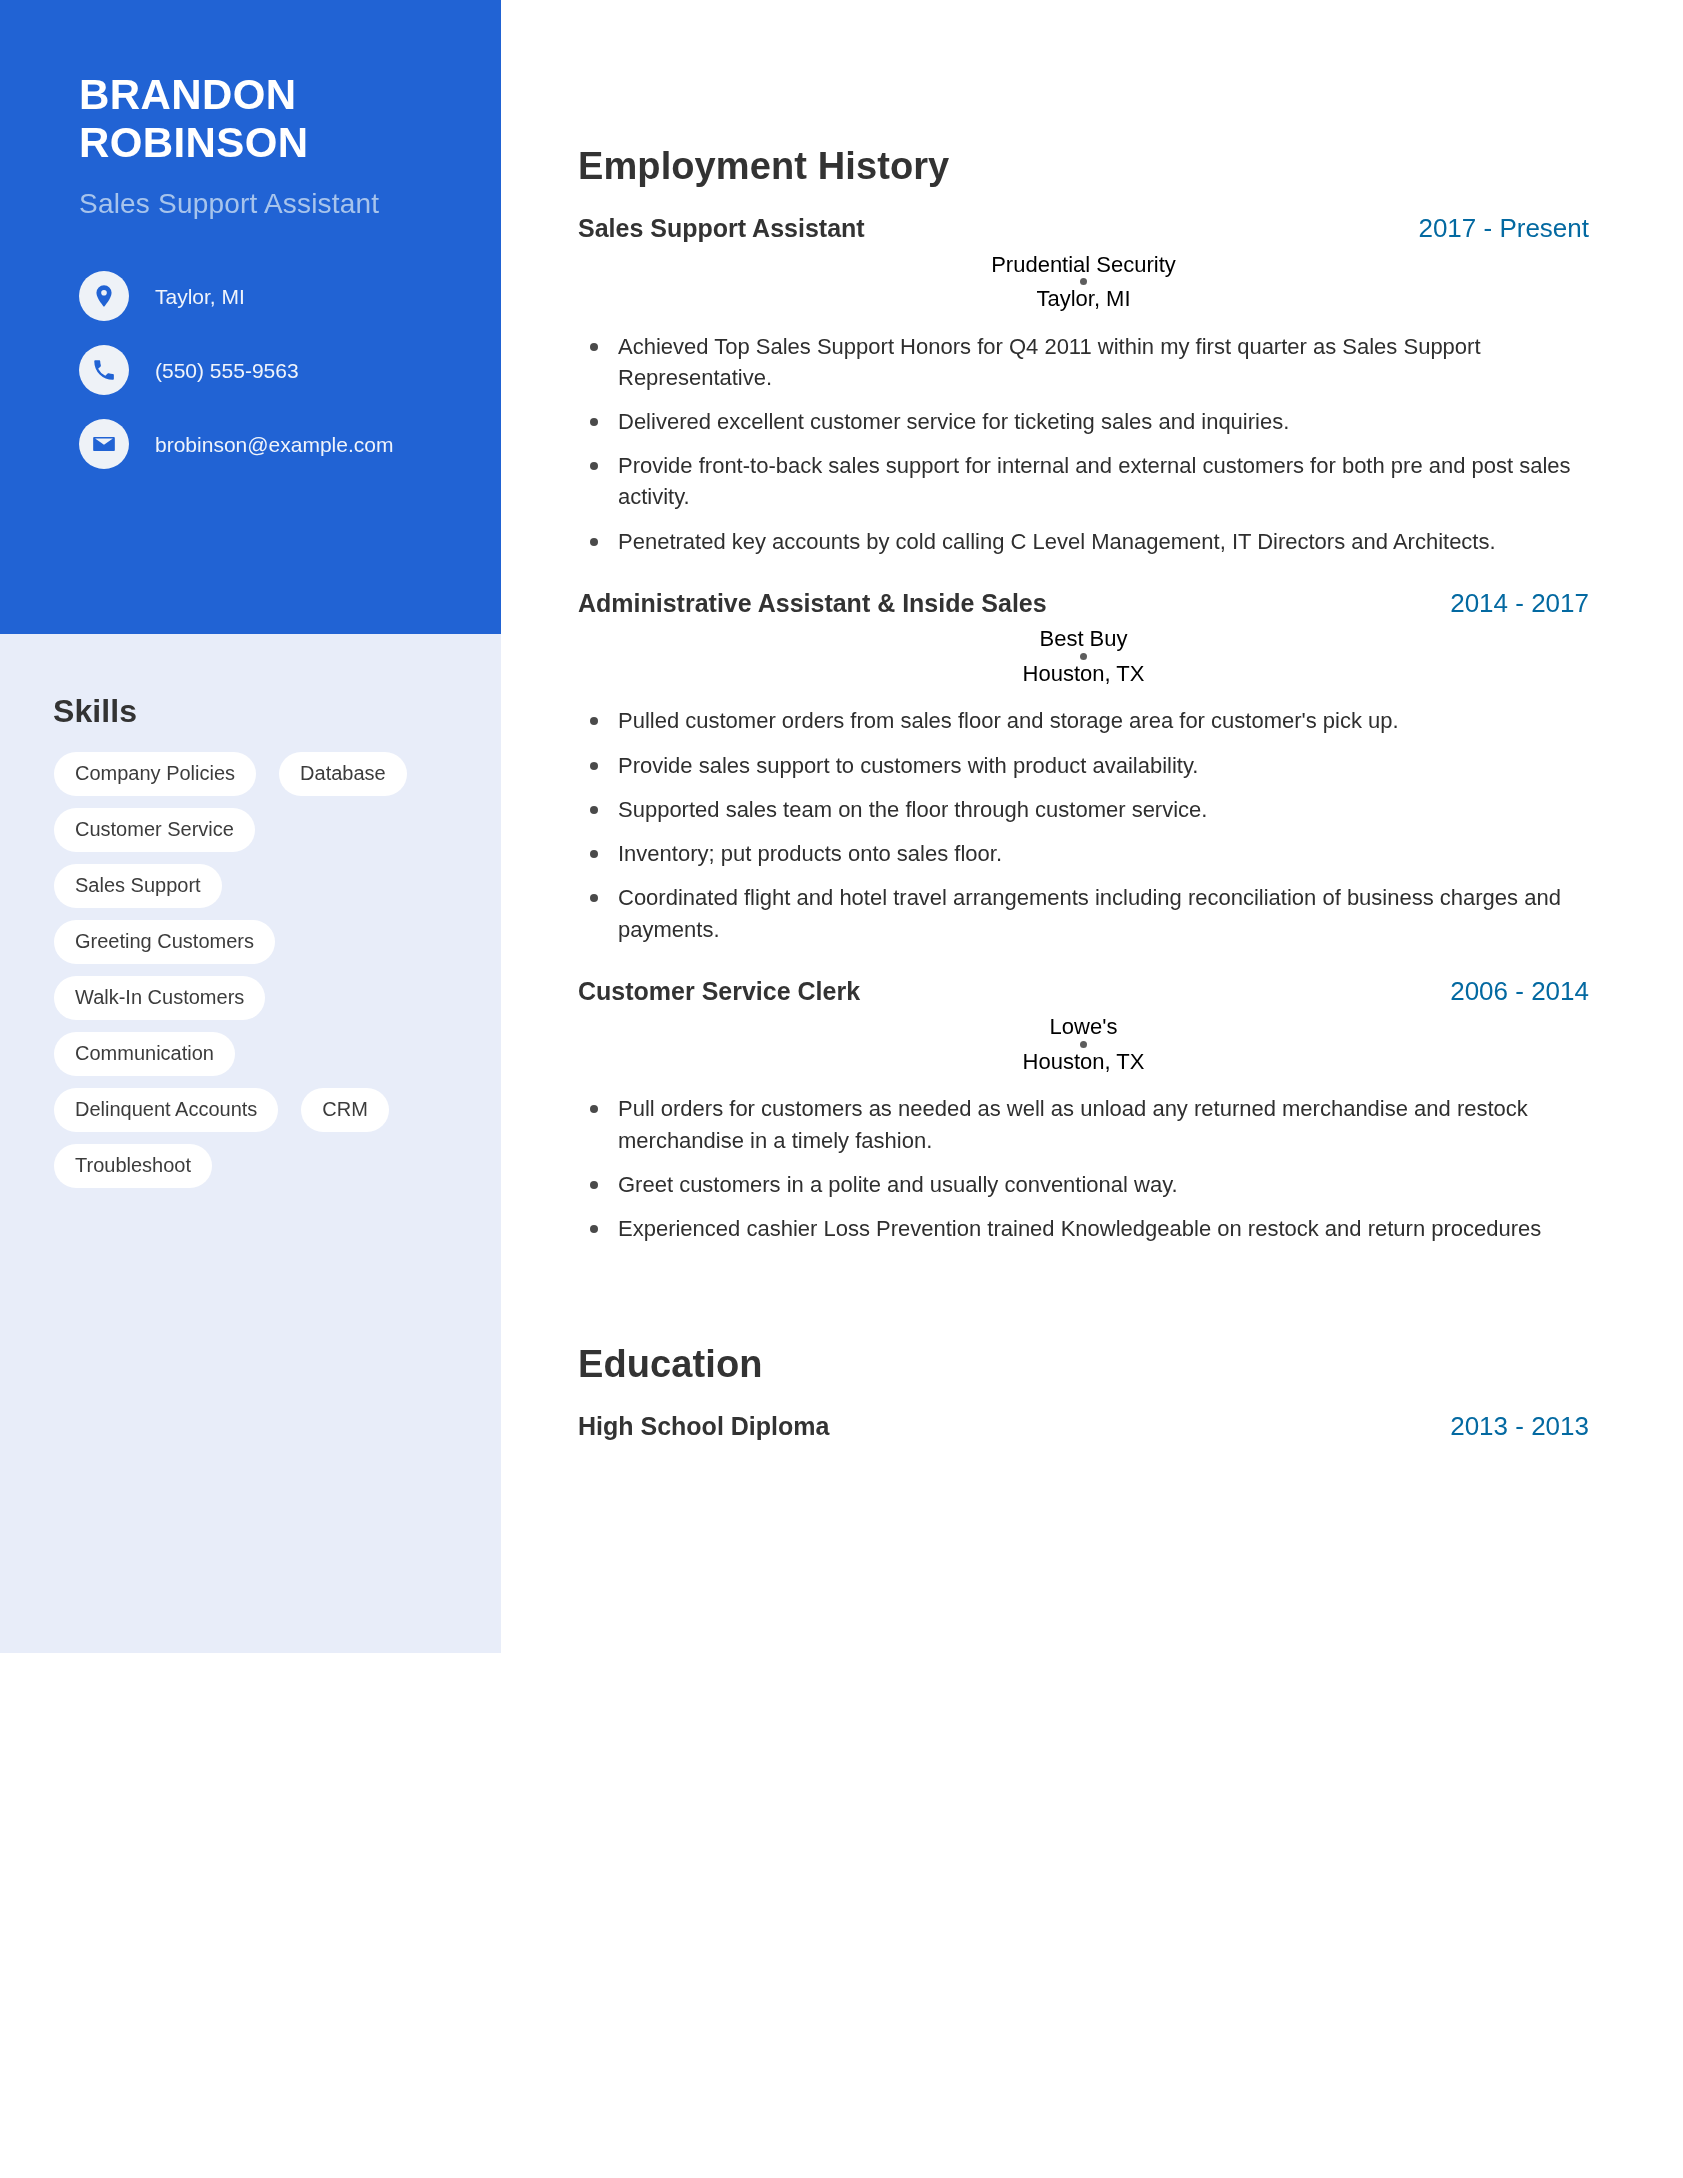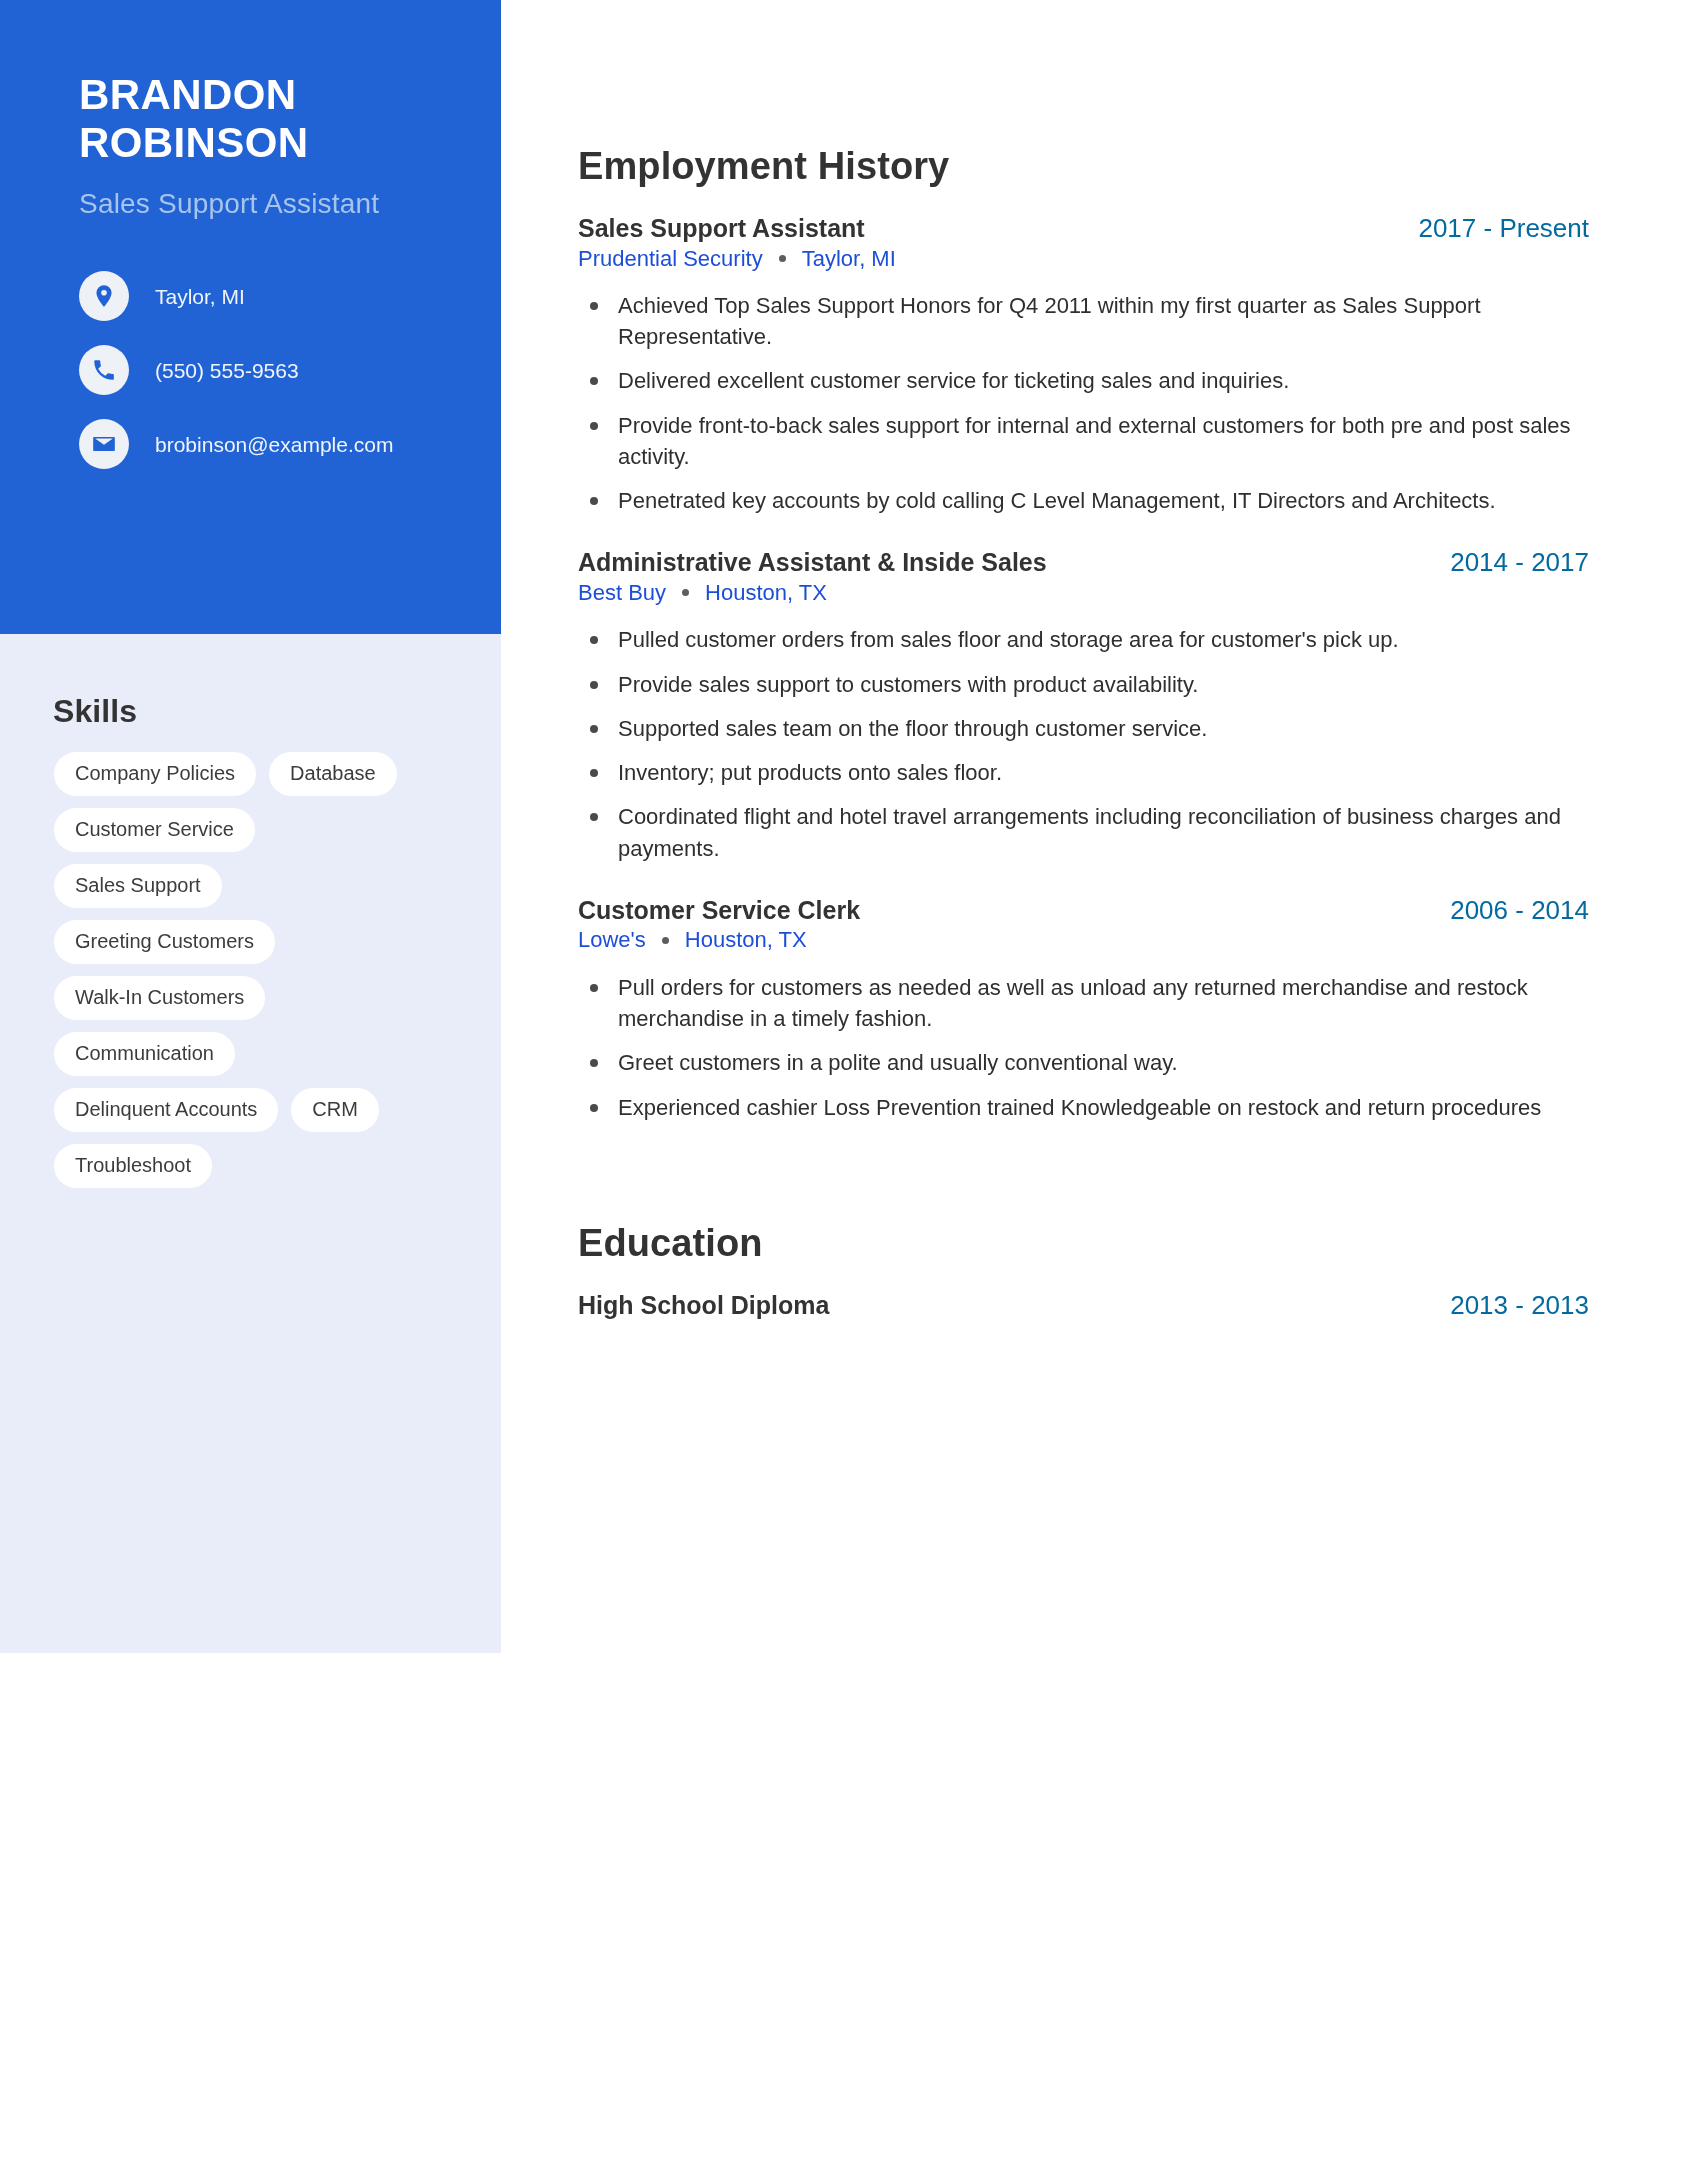--- a/index.html
+++ b/index.html
@@ -102,21 +102,21 @@
     font-weight: bold;
     color: #333333;
     margin-bottom: 22px;
     margin-left: -1px;
     letter-spacing: 0.1px;
   }
 
   .skills-tags {
     display: flex;
     flex-wrap: wrap;
-    gap: 12px 13px;
+    gap: 12px 23px;
     width: 376px;
     align-items: flex-end;
   }
 
   .skill-pill {
     background: #ffffff;
     border-radius: 989px;
     padding: 10px 21px 11px 21px;
     font-size: 20px;
     color: #3c3c3c;
@@ -165,25 +165,27 @@
 
   .entry-date {
     font-size: 26px;
     color: #0369a1;
     white-space: nowrap;
     margin-left: 12px;
     line-height: 1.25;
   }
 
   .entry-meta {
+    margin-top: 6px;
     font-size: 22px;
-    color: #1d4ed8;
+    color: #000000;
     line-height: 1.25;
     display: flex;
     align-items: center;
+    flex-direction: column;
   }
 
   .meta-sep {
     display: inline-block;
     width: 7px;
     height: 7px;
     border-radius: 50%;
     background: #5d5d5d;
     margin: 0 16px;
     flex: 0 0 auto;

